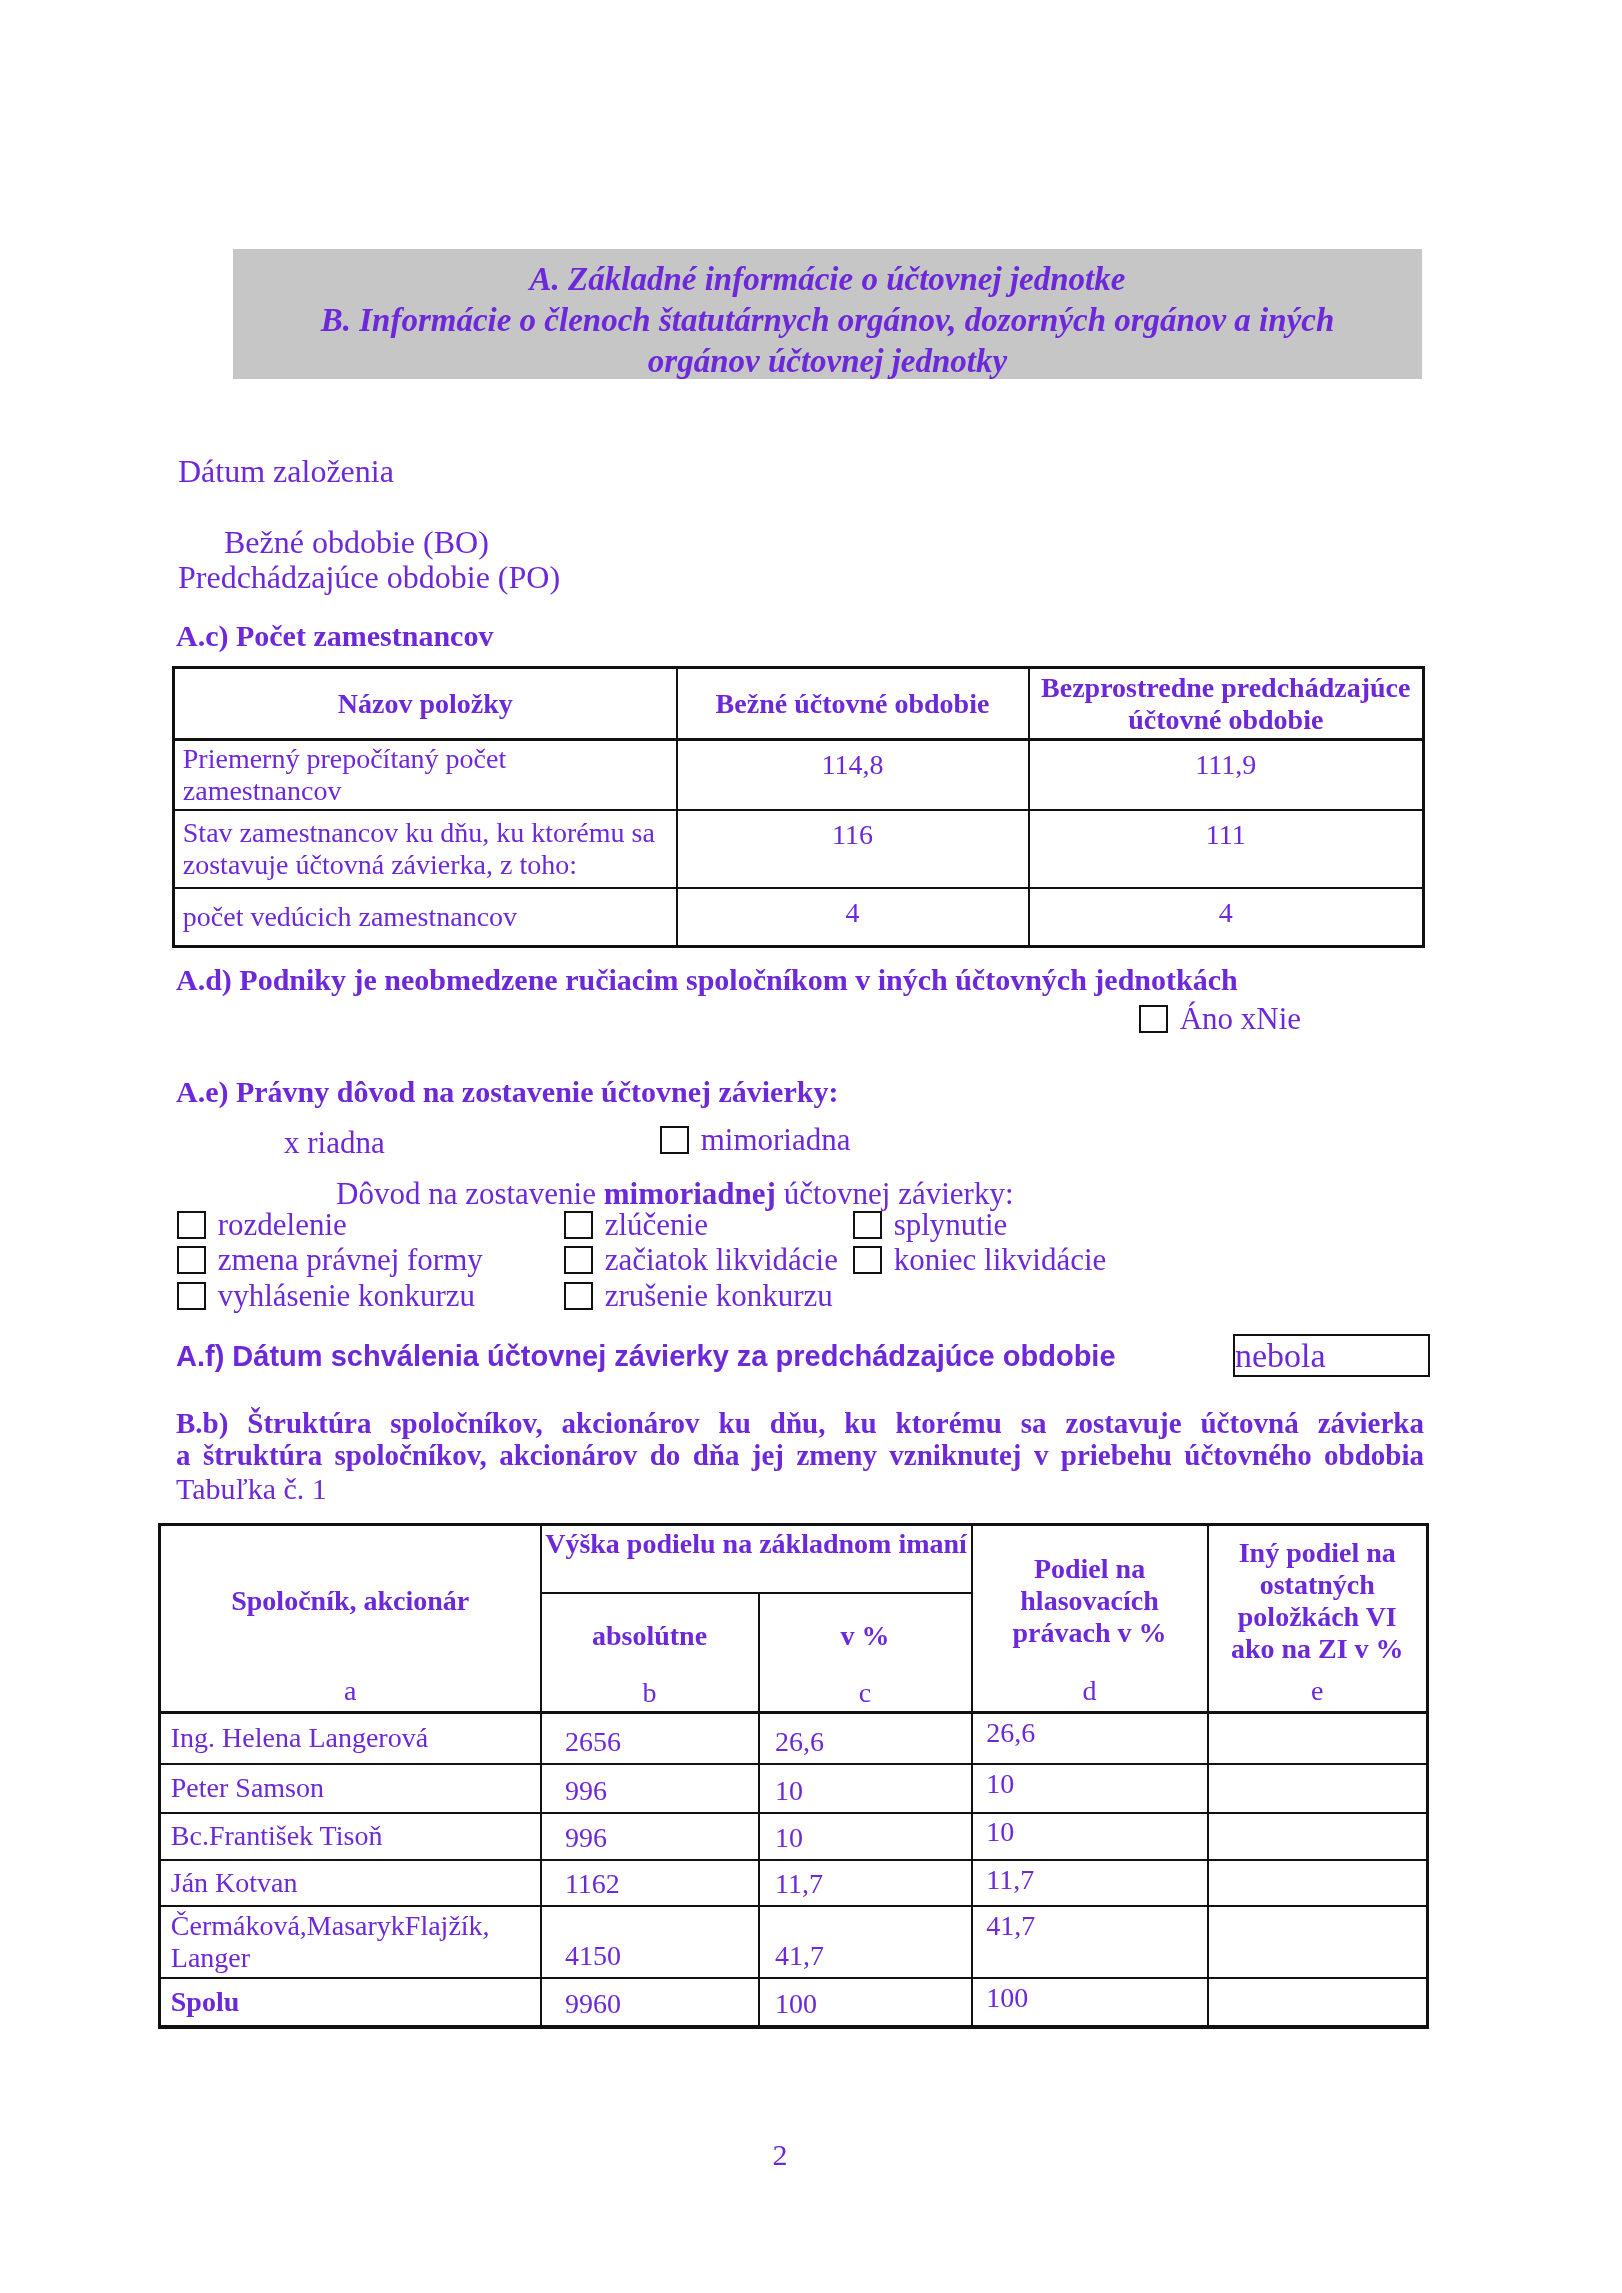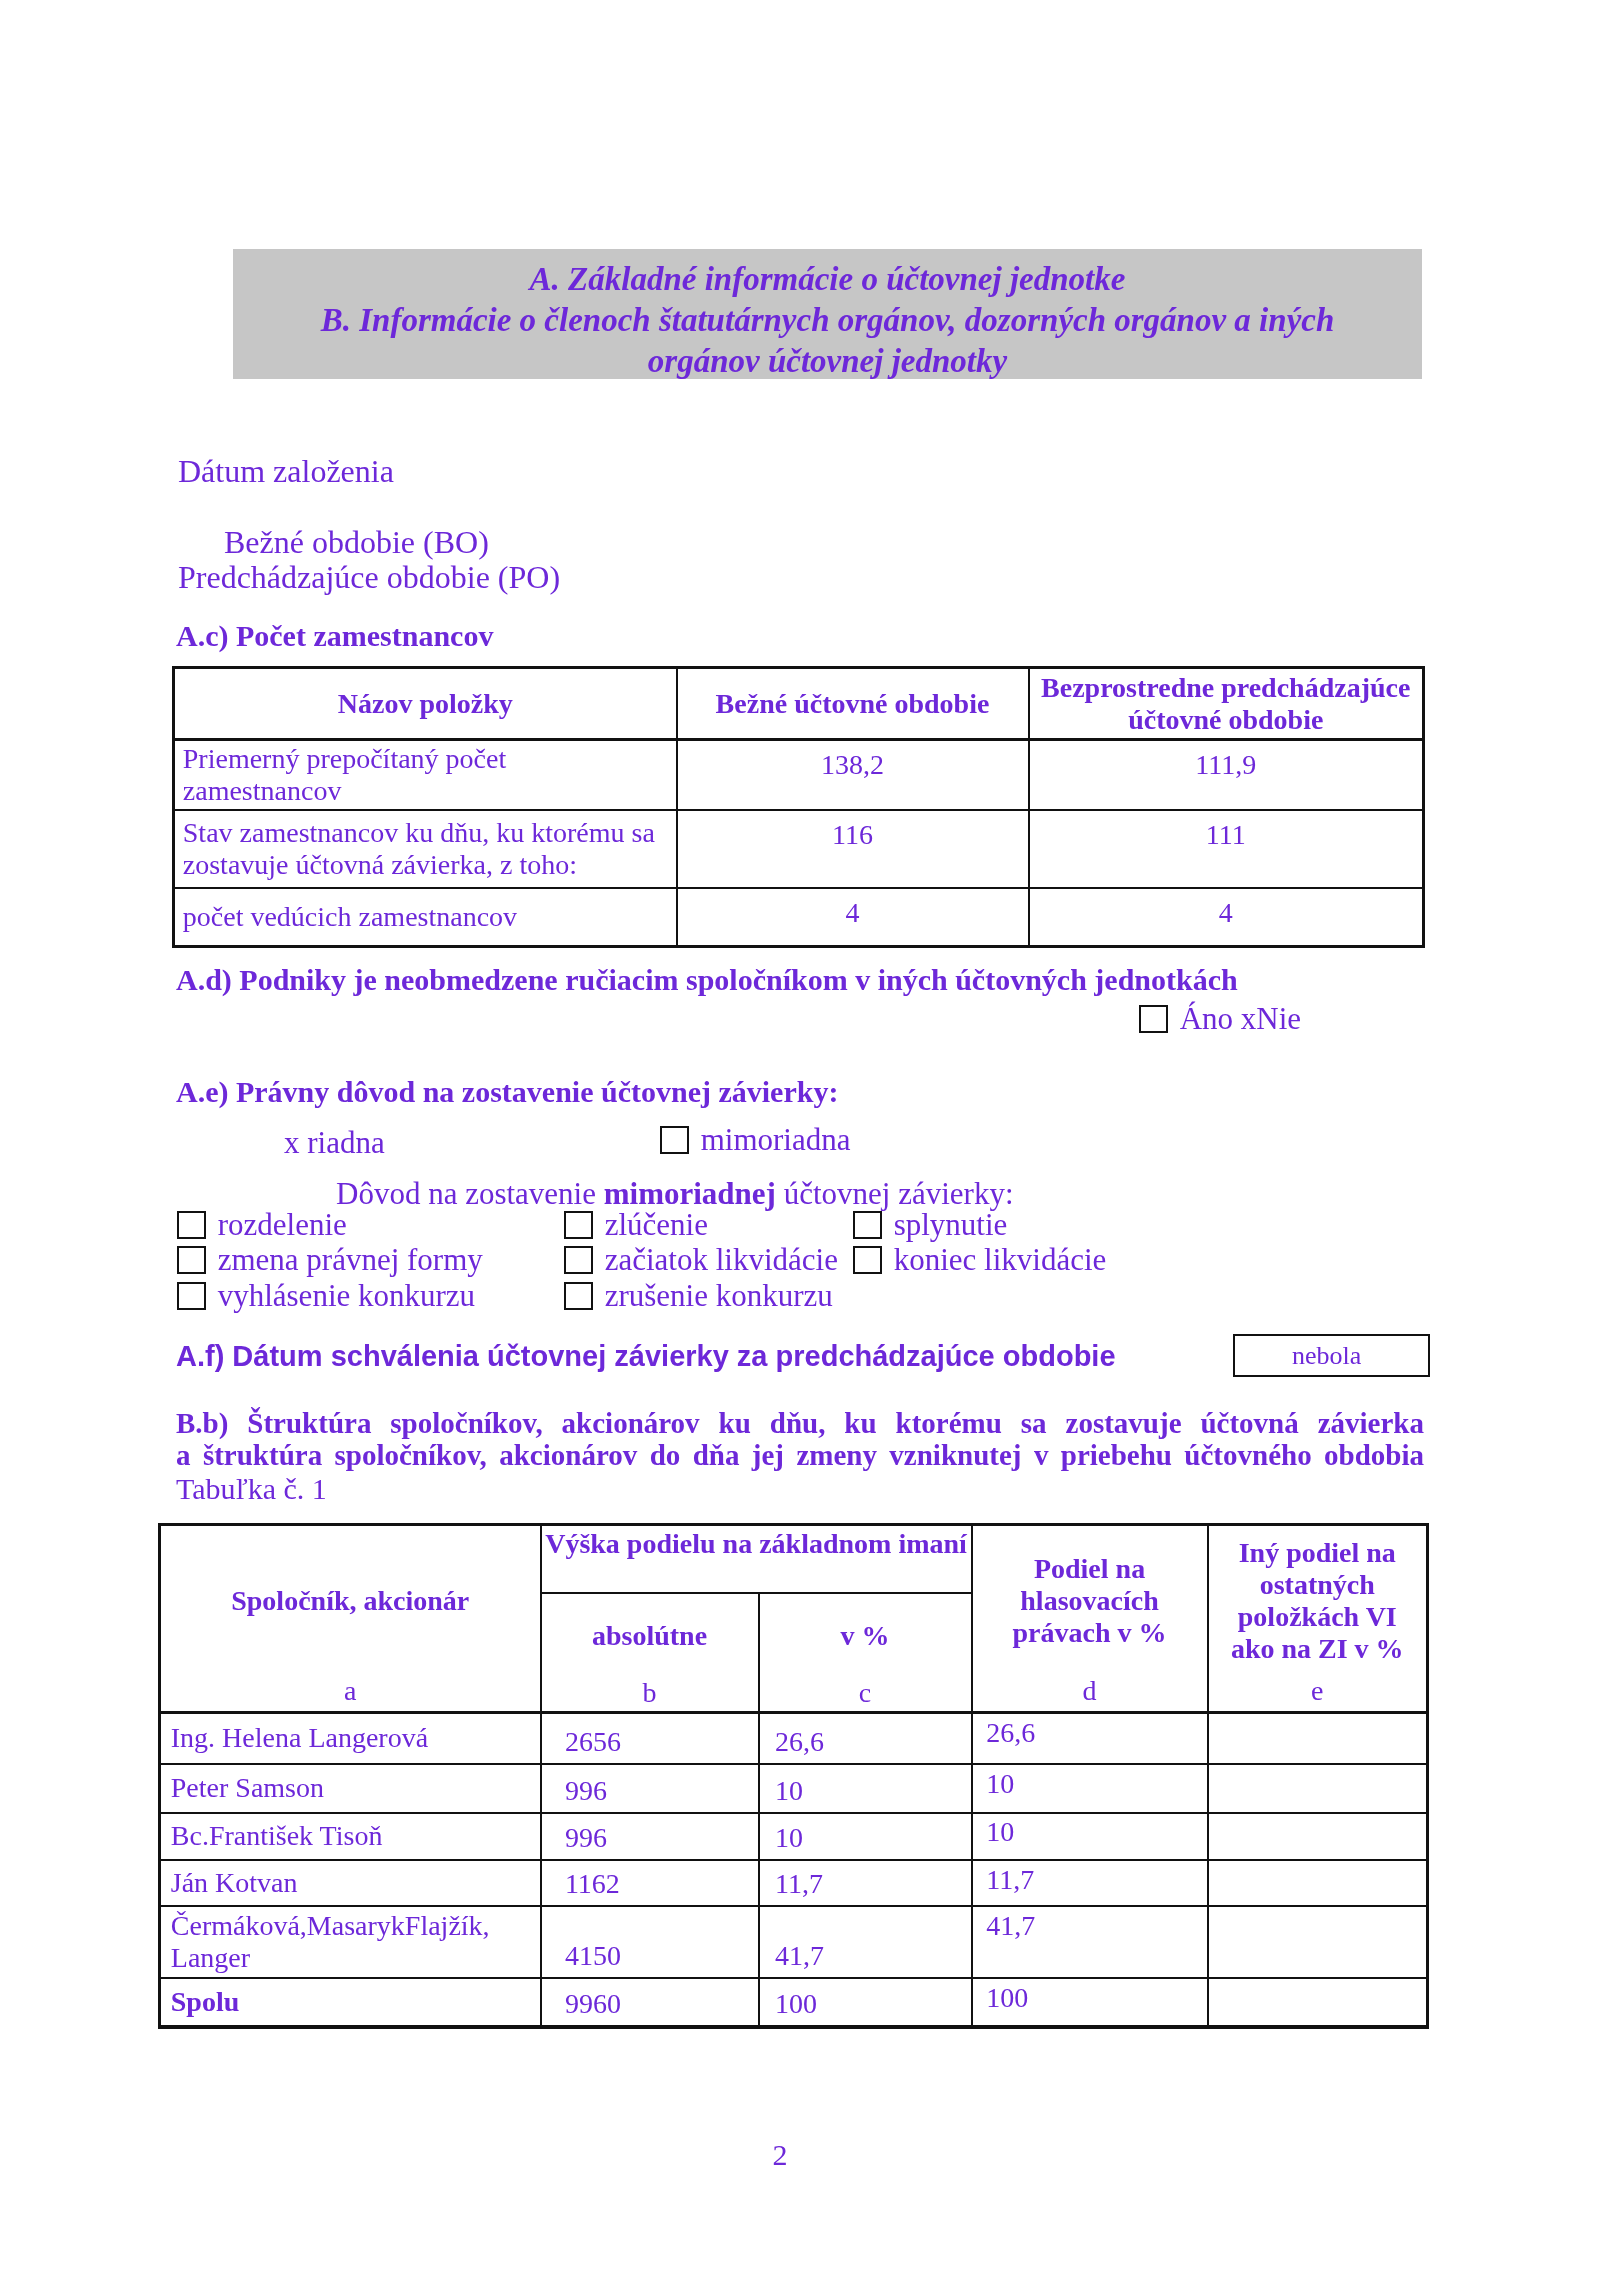--- a/index.html
+++ b/index.html
@@ -61,21 +61,21 @@
   .opt-r3{top:1278px;}
 
   
   .af-head{
     left:176px;top:1340px;font-size:29px;font-weight:bold;
     font-family:"Liberation Sans","DejaVu Sans",sans-serif;white-space:nowrap;
   }
   .nebola{
     left:1233px;top:1334px;width:197px;height:43px;
     border:2.9px solid #111;box-sizing:border-box;
-    font-size:26px;line-height:39px;text-align:center;padding-right:9.8px;
+    font-size:34px;line-height:39px;text-align:left;padding-right:9.8px;
   }
 
   
   .bb-line{left:176px;width:1248px;font-size:29px;font-weight:bold;
     text-align:justify;text-align-last:justify;white-space:normal;}
   .bb1{top:1407px;}
   .bb2{top:1439px;}
   .tabulka{left:176px;top:1472px;font-size:30px;}
 
   
@@ -130,21 +130,21 @@
       <thead>
         <tr>
           <th>Názov položky</th>
           <th>Bežné účtovné obdobie</th>
           <th>Bezprostredne predchádzajúce účtovné obdobie</th>
         </tr>
       </thead>
       <tbody>
         <tr class="r1">
           <td class="lbl">Priemerný prepočítaný počet zamestnancov</td>
-          <td class="val">138,2</td>
+          <td class="val">114,8</td>
           <td class="val">111,9</td>
         </tr>
         <tr class="r2">
           <td class="lbl">Stav zamestnancov ku dňu, ku ktorému sa zostavuje účtovná závierka, z toho:</td>
           <td class="val">116</td>
           <td class="val">111</td>
         </tr>
         <tr class="r3">
           <td class="lbl">počet vedúcich zamestnancov</td>
           <td class="val">4</td>

